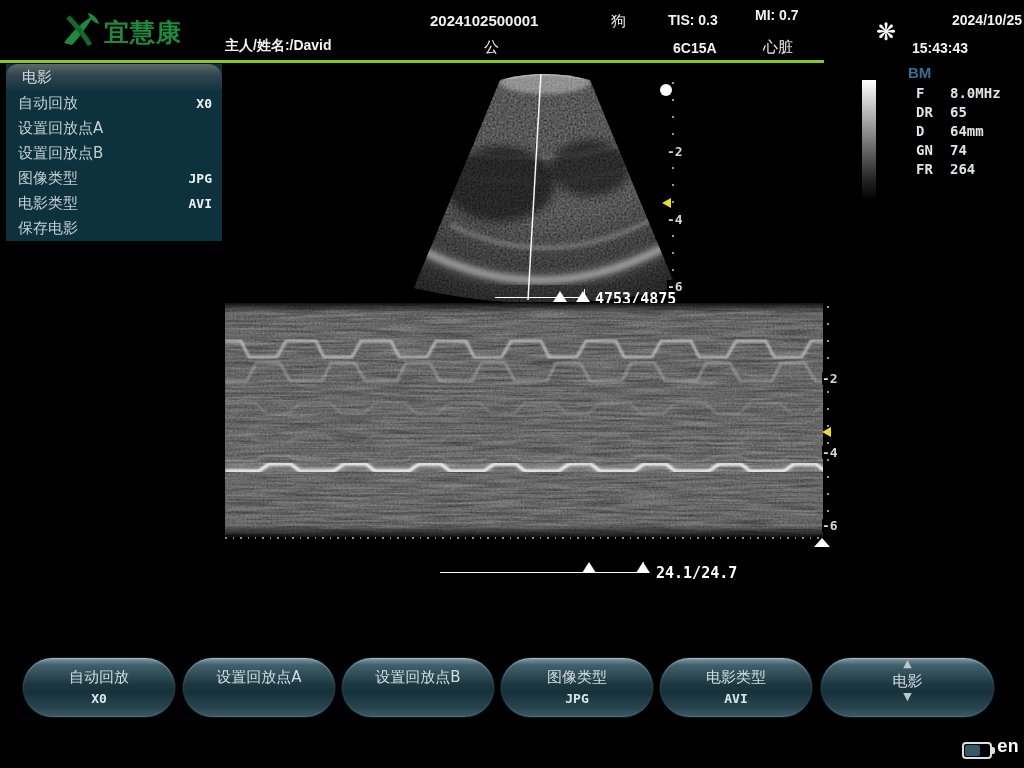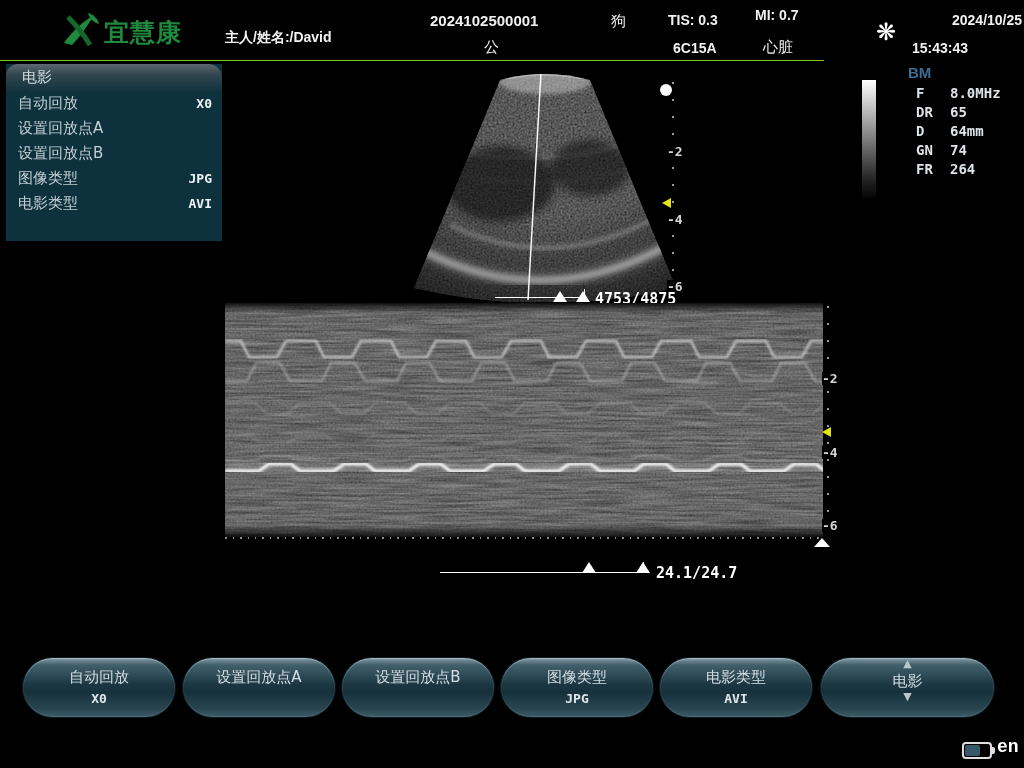--- a/index.html
+++ b/index.html
@@ -1,21 +1,21 @@
 <!DOCTYPE html>
 <html><head>
 <meta charset="utf-8">
 <style>
   html,body{margin:0;padding:0;background:#000;}
   #screen{position:relative;width:1024px;height:768px;background:#000;overflow:hidden;
           font-family:"DejaVu Sans",sans-serif;color:#e8e8e8;}
   .abs{position:absolute;}
   .mono{font-family:Liberation Sans, sans-serif;font-weight:bold;}
   
-  #topbar{left:0;top:0;width:824px;height:60px;background:#000;border-bottom:1px solid #84cc16;}
+  #topbar{left:0;top:0;width:824px;height:60px;background:#000;border-bottom:3px solid #84cc16;}
   .tb-text{color:#f2f2f2;font-size:14px;white-space:nowrap;}
   #logo-text{color:#1f8a3d;font-size:25px;font-weight:bold;letter-spacing:1px;}
   #freeze{color:#fff;font-size:24px;}
   
   #menu{left:6px;top:64px;width:216px;height:177px;background:#0d313d;}
   #menu-header{height:27px;line-height:27px;padding-left:16px;color:#d4dde1;font-size:15px;
     background:linear-gradient(180deg,#5d6970 0%,#31464f 40%,#12333f 100%);
     border-radius:12px 14px 0 0;}
   .menu-row{height:25px;line-height:25px;display:flex;justify-content:space-between;
     padding:0 10px 0 12px;color:#c4cfd4;font-size:15px;}
@@ -108,21 +108,21 @@
     </defs>
   </svg>
 
   <div id="topbar" class="abs">
     <svg class="abs" style="left:58px;top:9px" width="44" height="44" viewBox="0 0 44 44">
       <path d="M6,34 C14,22 26,12 36,6 C30,16 22,28 14,36 Z" fill="#1f8a3d"></path>
       <path d="M10,8 C18,16 26,26 32,36" stroke="#15672c" stroke-width="5" fill="none"></path>
       <path d="M30,4 C36,6 40,10 41,15 C35,13 31,9 30,4 Z" fill="#1f8a3d"></path>
     </svg>
     <div id="logo-text" class="abs" style="left:104px;top:16px">宜慧康</div>
-    <div class="abs tb-text mono" style="left:225px;top:29px">主人/姓名:/David</div>
+    <div class="abs tb-text mono" style="left:225px;top:37px">主人/姓名:/David</div>
     <div class="abs tb-text mono" style="left:430px;top:12px;font-size:15px">2024102500001</div>
     <div class="abs tb-text" style="left:484px;top:38px;font-size:15px">公</div>
     <div class="abs tb-text" style="left:611px;top:12px;font-size:15px">狗</div>
     <div class="abs tb-text mono" style="left:668px;top:12px">TIS: 0.3</div>
     <div class="abs tb-text mono" style="left:673px;top:40px">6C15A</div>
     <div class="abs tb-text mono" style="left:755px;top:7px">MI: 0.7</div>
     <div class="abs tb-text" style="left:763px;top:38px;font-size:15px">心脏</div>
     <div id="freeze" class="abs" style="left:876px;top:18px">❋</div>
     <div class="abs tb-text mono" style="left:952px;top:12px">2024/10/25</div>
     <div class="abs tb-text mono" style="left:912px;top:40px">15:43:43</div>
@@ -142,20 +142,24 @@
       <span>设置回放点B</span>
       <span class="val"></span>
     </div>
     <div class="menu-row">
       <span>图像类型</span>
       <span class="val">JPG</span>
     </div>
     <div class="menu-row">
       <span>电影类型</span>
       <span class="val">AVI</span>
+    </div>
+    <div class="menu-row">
+      <span>保存电影</span>
+      <span class="val"></span>
     </div>
   </div>
 
   <div id="graybar" class="abs"></div>
   <div id="mode-label" class="abs mono">BM</div>
   <div id="params" class="abs">
     <div class="param-row">
       <span class="pl">F</span>
         <span>8.0MHz</span>
     </div>

